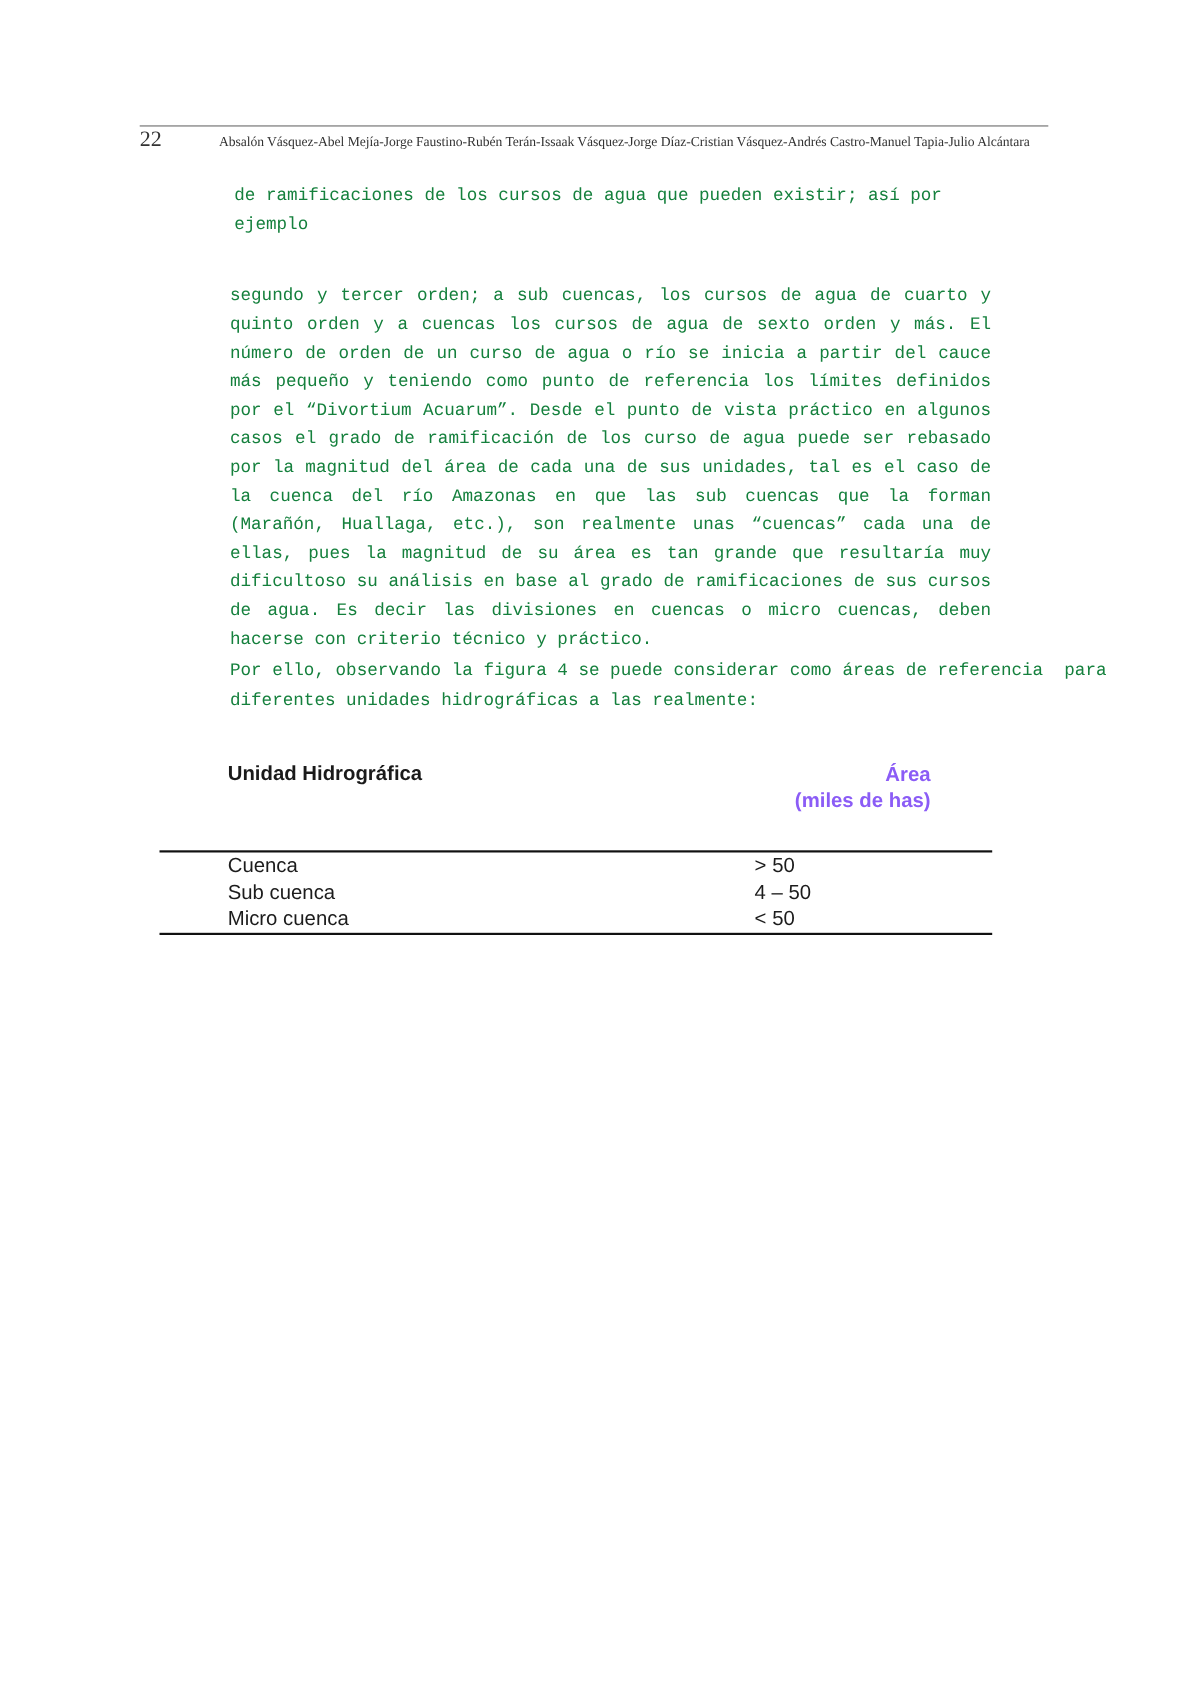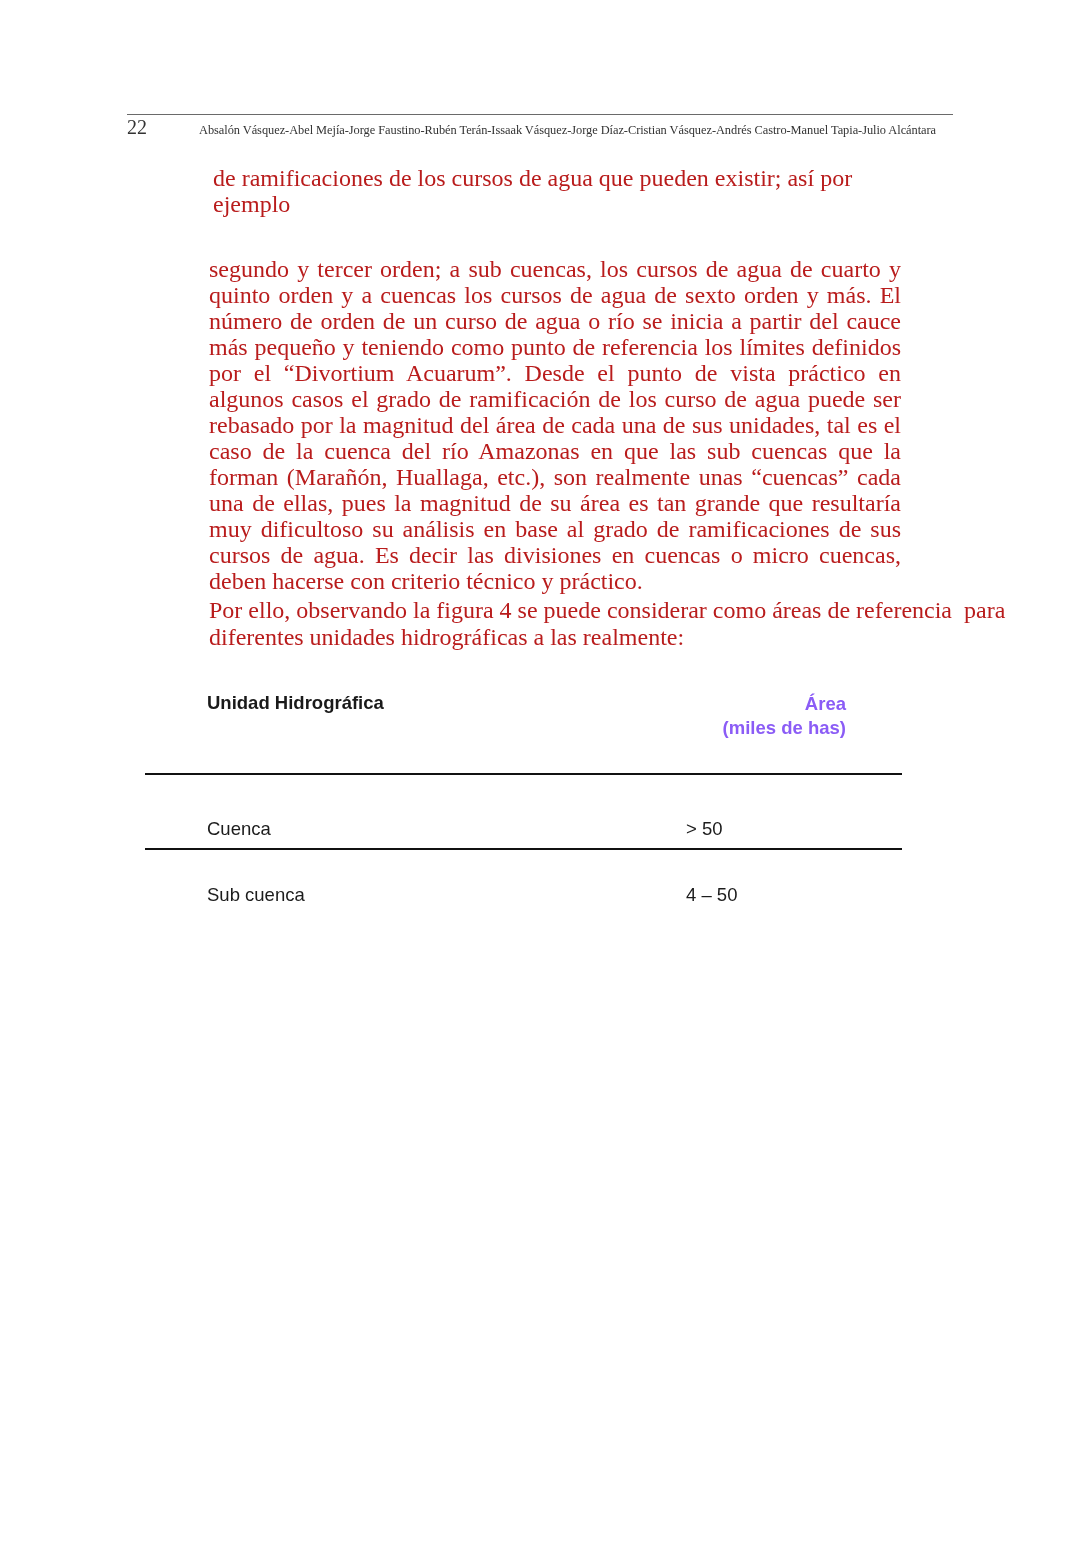--- a/index.html
+++ b/index.html
@@ -1,30 +1,30 @@
 <!DOCTYPE html>
 <html><head>
   <meta charset="utf-8">
   <style>
     html, body { margin: 0; padding: 0; background: #ffffff; }
     body { width: 1080px; height: 1543px; position: relative; overflow: hidden; color: #1a1a1a; }
     .header-rule { position: absolute; left: 127px; top: 114px; width: 826px; height: 0; border-top: 1.5px solid #6a6a6a; }
     .header { position: absolute; left: 127px; top: 116px; white-space: nowrap; font-family: "Liberation Serif", serif; color: #333; }
     .page-num { font-size: 20px; margin-right: 4px; }
     .authors { font-size: 12.4px; letter-spacing: -0.05px; margin-left: 48px; }
-    .body-text { font-family: Liberation Serif, serif; font-size: 24px; color: #b91c1c; }
+    .body-text { font-family: Liberation Mono, monospace; font-size: 16px; color: #15803d; }
     .para1 { position: absolute; left: 213px; top: 165px; width: 700px; line-height: 26px; }
     .para2 { position: absolute; left: 209px; top: 256px; width: 692px; line-height: 26px; text-align: justify; text-align-last: left; }
     .para3 { position: absolute; left: 209px; top: 597px; width: 750px; line-height: 27px; }
     .tbl-h1 { position: absolute; left: 207px; top: 692px; font-family: "Liberation Sans", sans-serif; font-weight: bold; font-size: 18.5px; color: #1a1a1a; }
     .tbl-h2 { position: absolute; left: 686px; width: 160px; top: 692px; text-align: right; font-family: "Liberation Sans", sans-serif; font-weight: bold; font-size: 18.5px; line-height: 24px; color: #8b5cf6; }
     .rule-top { position: absolute; left: 145px; top: 773px; width: 757px; border-top: 2.5px solid #111; }
     .rule-bot { position: absolute; left: 145px; top: 848px; width: 757px; border-top: 2.5px solid #111; }
     .rows { position: absolute; left: 207px; top: 775px; width: 640px; font-family: "Liberation Sans", sans-serif; font-size: 18.5px; color: #1c1c1c; }
-    .row { height: 24px; line-height: 24px; position: relative; margin-top: 42px; }
+    .row { height: 24px; line-height: 24px; position: relative; }
     .row .c1 { position: absolute; left: 0; }
     .row .c2 { position: absolute; left: 479px; width: 160px; text-align: left; }
   </style>
 </head>
 <body>
 
 <div class="header-rule"></div>
 <div class="header">
   <span class="page-num">22</span><span class="authors">Absalón Vásquez-Abel Mejía-Jorge Faustino-Rubén Terán-Issaak Vásquez-Jorge Díaz-Cristian Vásquez-Andrés Castro-Manuel Tapia-Julio Alcántara</span>
 </div>
@@ -50,15 +50,19 @@
 
 <div class="rows">
   <div class="row">
     <span class="c1">Cuenca</span>
     <span class="c2">&gt; 50</span>
   </div>
   <div class="row">
     <span class="c1">Sub cuenca</span>
     <span class="c2">4 – 50</span>
   </div>
+  <div class="row">
+    <span class="c1">Micro cuenca</span>
+    <span class="c2">&lt; 50</span>
+  </div>
 </div>
 
 <div class="rule-bot"></div>
 
 </body></html>

